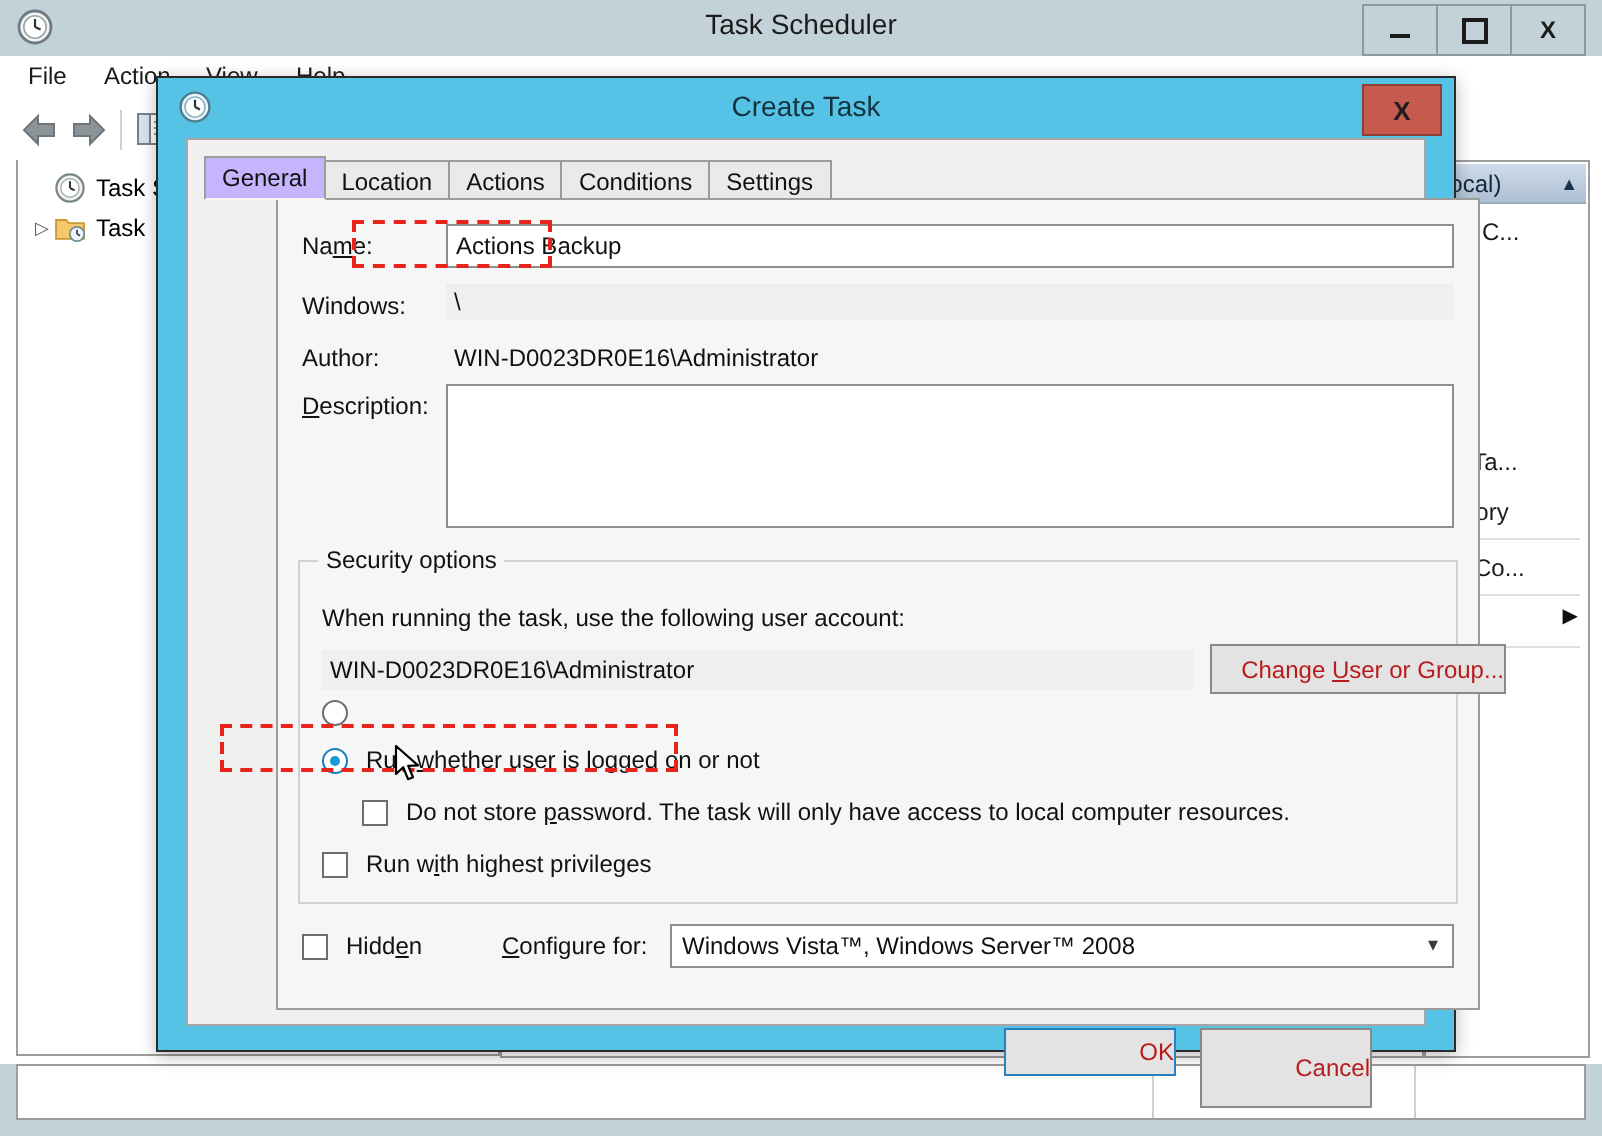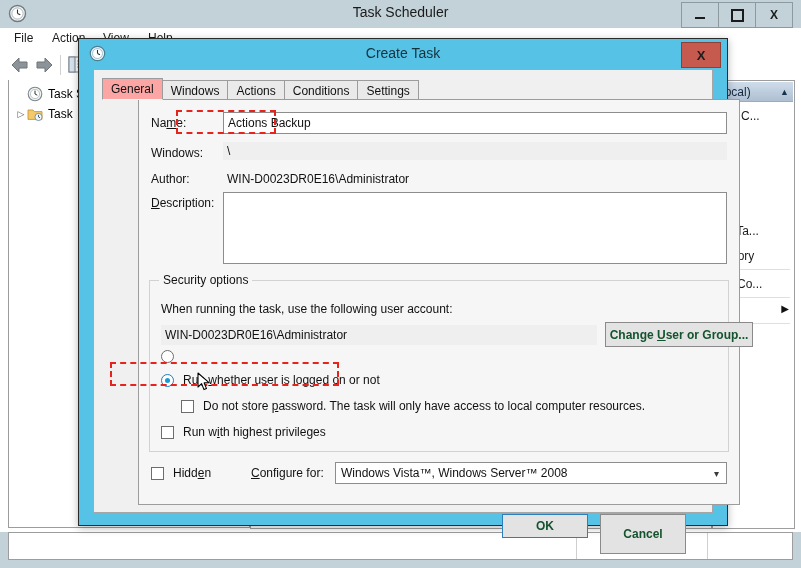--- a/index.html
+++ b/index.html
@@ -79,21 +79,21 @@
     border:1px solid #a6a6a6;box-sizing:border-box;
   }
 
   
   .tabstrip{position:absolute;left:8px;top:8px;height:22px;display:flex;align-items:flex-end;}
   .tab{
     height:20px;padding:0 8px;display:flex;align-items:center;justify-content:center;
     border:1px solid #9c9c9c;border-bottom:none;background:#eaeaea;font-size:12px;color:#111;
     margin-right:-1px;box-sizing:border-box;
   }
-  .tab.active{background:#fca5a5;height:22px;border-bottom:1px solid #f6f6f6;position:relative;z-index:3;}
+  .tab.active{background:#c4b5fd;height:22px;border-bottom:1px solid #f6f6f6;position:relative;z-index:3;}
   .tabpane{
     position:absolute;left:8px;top:29px;width:602px;height:406px;background:#f6f6f6;
     border:1px solid #9c9c9c;box-sizing:border-box;margin-left:36px;
   }
 
   .lbl{position:absolute;font-size:12px;color:#111;white-space:nowrap;}
   .u{text-decoration:underline;}
 
   .txtbox{
     position:absolute;background:#ffffff;border:1px solid #8d8d8d;box-sizing:border-box;
@@ -113,21 +113,21 @@
 
   .radio{position:absolute;width:13px;height:13px;border-radius:50%;
      border:1px solid #6d6d6d;background:#fff;box-sizing:border-box;}
   .radio.on{border-color:#1a7fc1;}
   .radio.on:after{content:"";position:absolute;left:3px;top:3px;width:5px;height:5px;border-radius:50%;
      background:#1c9ad6;}
   .chk{position:absolute;width:13px;height:13px;border:1px solid #6d6d6d;background:#fff;box-sizing:border-box;}
 
   .btn{
     position:absolute;background:#e3e3e3;border:1px solid #8a8a8a;box-sizing:border-box;
-    display:flex;align-items:center;justify-content:center;font-size:12px;color:#14532d;font-weight:bold;
+    display:flex;align-items:center;justify-content:flex-end;font-size:12px;color:#b91c1c;
   }
   .btn.default{border:1px solid #2a7fbe;}
 
   .combo{
     position:absolute;background:#ffffff;border:1px solid #8d8d8d;box-sizing:border-box;
     font-size:12px;color:#111;display:flex;align-items:center;padding-left:5px;
   }
   .combo .arrow{position:absolute;right:7px;top:50%;transform:translateY(-50%);font-size:10px;color:#3a3a3a;}
 
   .cursor{position:absolute;z-index:20;pointer-events:none;}
@@ -257,21 +257,21 @@
         </svg>
       </span>
       <div class="t">Create Task</div>
       <div class="dlg-close">X</div>
     </div>
 
     <div class="dlg-client">
 
       <div class="tabstrip">
         <div class="tab active">General</div>
-        <div class="tab">Windows</div>
+        <div class="tab">Location</div>
         <div class="tab">Actions</div>
         <div class="tab">Conditions</div>
         <div class="tab">Settings</div>
       </div>
 
       <div class="tabpane">
 
         <span class="lbl" style="left:12px;top:16px">Na<span class="u">m</span>e:</span>
         <div class="txtbox" style="left:84px;top:12px;width:504px;height:22px;line-height:17px;">Actions Backup</div>
 

